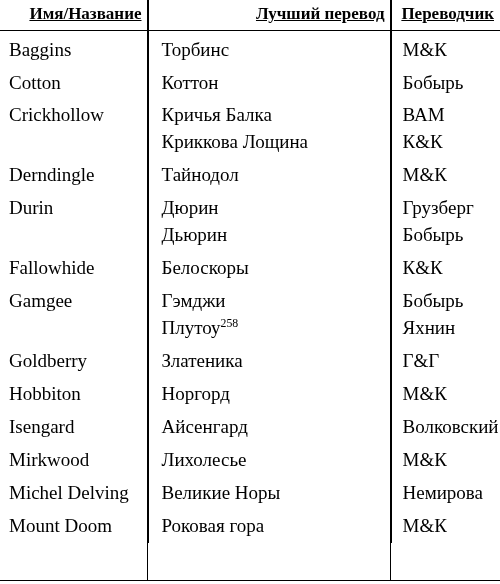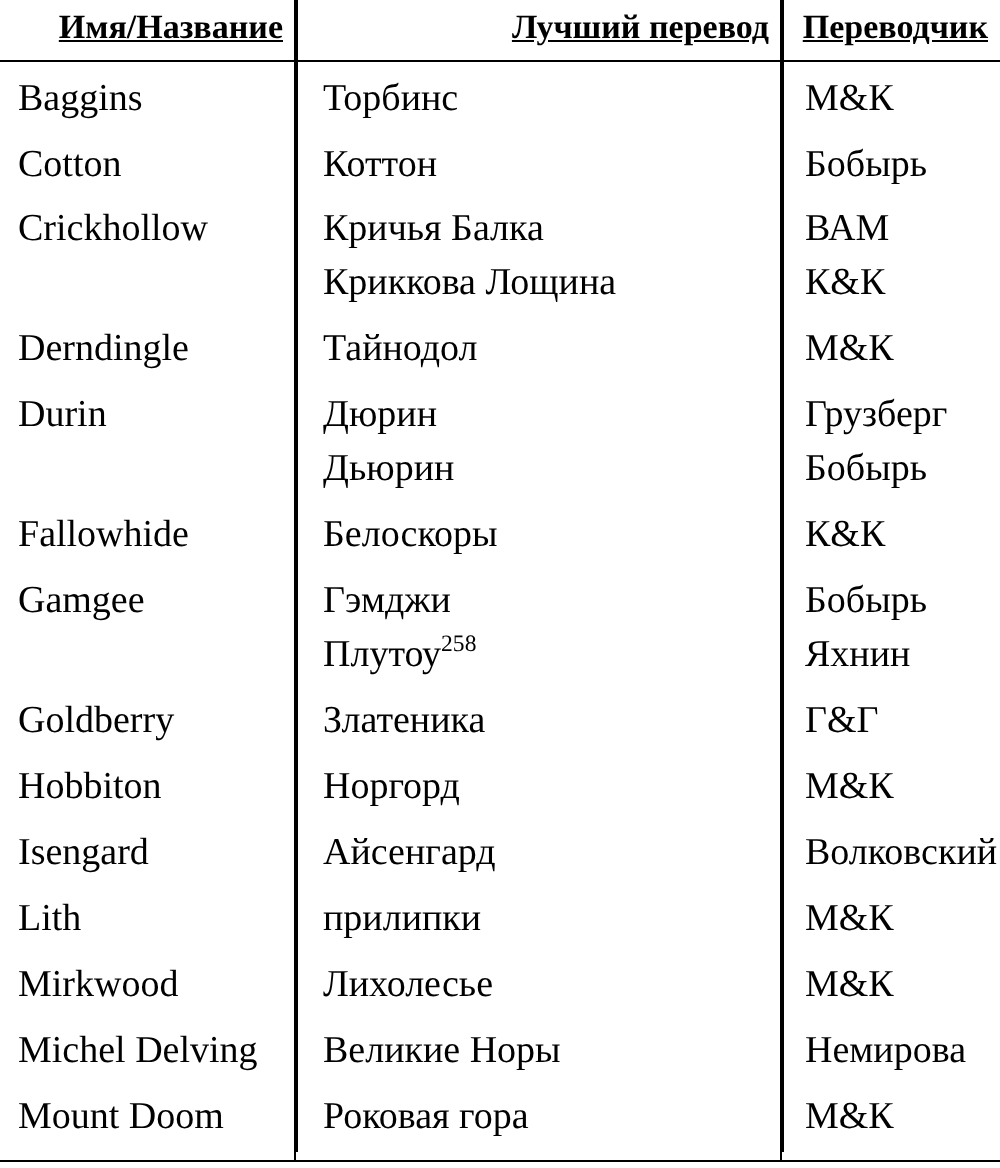--- a/index.html
+++ b/index.html
@@ -233,31 +233,20 @@
           </td>
           <td class="col-trans">
             <span class="line">Айсенгард</span>
           </td>
           <td class="col-tor">
             <span class="line">Волковский</span>
           </td>
         </tr>
         <tr class="data-row">
           <td class="col-name">
-            <span class="line">Lith</span>
-          </td>
-          <td class="col-trans">
-            <span class="line">прилипки</span>
-          </td>
-          <td class="col-tor">
-            <span class="line">М&amp;К</span>
-          </td>
-        </tr>
-        <tr class="data-row">
-          <td class="col-name">
             <span class="line">Mirkwood</span>
           </td>
           <td class="col-trans">
             <span class="line">Лихолесье</span>
           </td>
           <td class="col-tor">
             <span class="line">М&amp;К</span>
           </td>
         </tr>
         <tr class="data-row">

